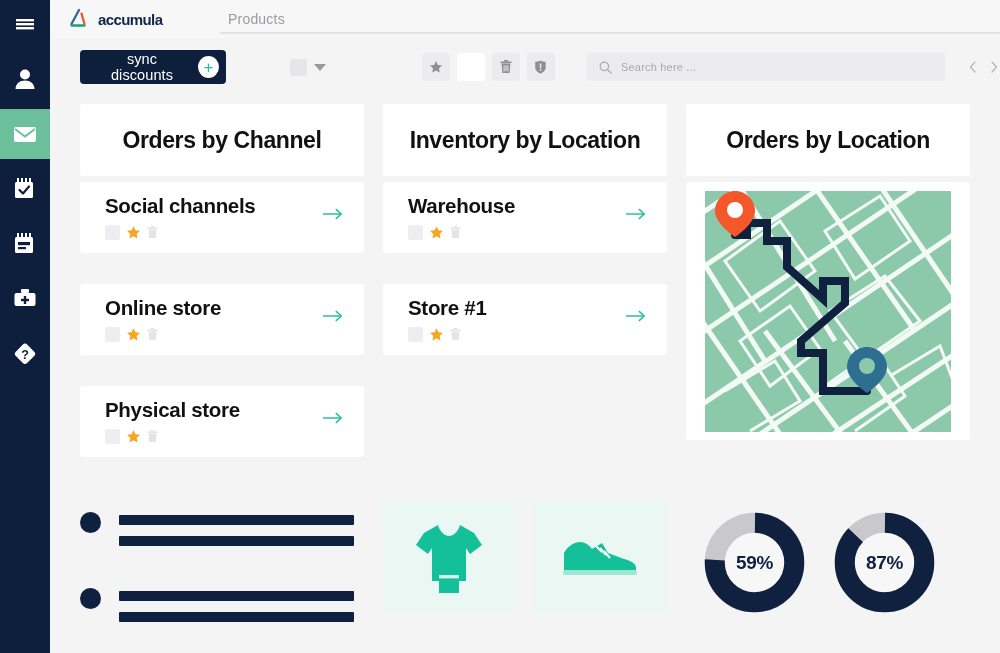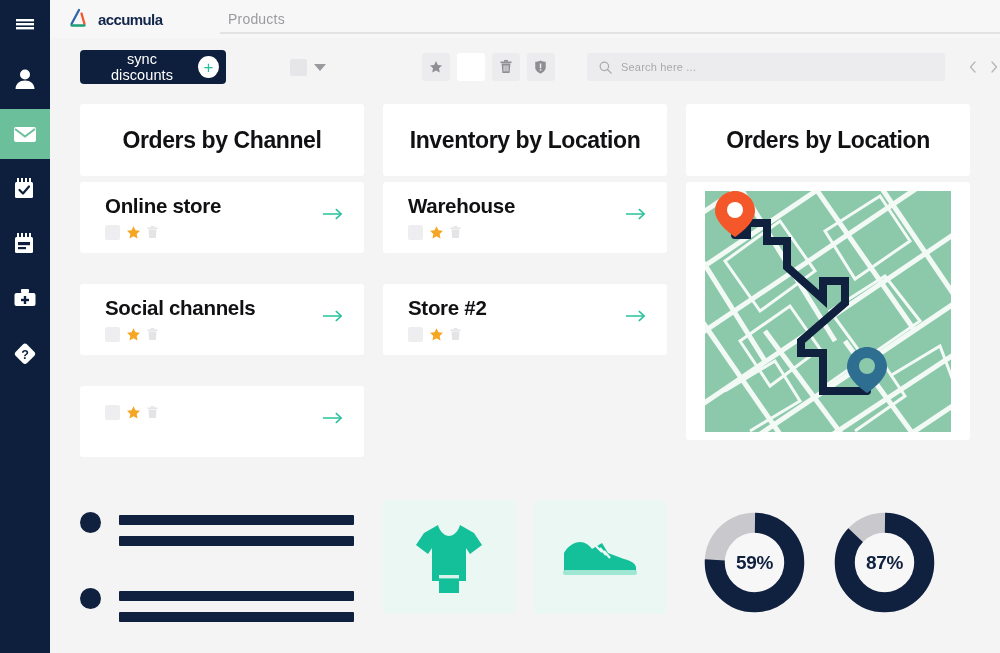--- a/index.html
+++ b/index.html
@@ -288,58 +288,59 @@
 
     <div class="board">
       <div class="cols">
 
         <section class="col">
           <div class="card-header">
             <h2>Orders by Channel</h2>
           </div>
 
           <div class="row-card">
+            <div class="row-title">Social channels</div>
+            <div class="row-icons">
+              <span class="mini-sq"></span>
+              <svg width="15" height="15" viewBox="0 0 16 16">
+                <path d="M8 1.2l2.1 4.4 4.8.6-3.5 3.3.9 4.8L8 12l-4.3 2.3.9-4.8L1.1 6.2l4.8-.6z" fill="#f5a623"></path>
+              </svg>
+              <svg width="11" height="13" viewBox="0 0 12 14">
+                <rect x="0.5" y="1.5" width="11" height="1.6" fill="#e4e4e7"></rect>
+                <rect x="4" y="0" width="4" height="1.6" fill="#e4e4e7"></rect>
+                <path d="M1.6 3.6h8.8l-.8 9.5H2.4z" fill="#e4e4e7"></path>
+              </svg>
+            </div>
+            <svg class="arrow-right" viewBox="0 0 24 14">
+              <line x1="1" y1="7" x2="21" y2="7" stroke="#23c099" stroke-width="1.6"></line>
+              <path d="M15.5 2 L21 7 L15.5 12" fill="none" stroke="#23c099" stroke-width="1.6" stroke-linecap="round" stroke-linejoin="round"></path>
+            </svg>
+          </div>
+
+          <div class="row-card">
             <div class="row-title">Online store</div>
             <div class="row-icons">
               <span class="mini-sq"></span>
               <svg width="15" height="15" viewBox="0 0 16 16">
                 <path d="M8 1.2l2.1 4.4 4.8.6-3.5 3.3.9 4.8L8 12l-4.3 2.3.9-4.8L1.1 6.2l4.8-.6z" fill="#f5a623"></path>
               </svg>
               <svg width="11" height="13" viewBox="0 0 12 14">
                 <rect x="0.5" y="1.5" width="11" height="1.6" fill="#e4e4e7"></rect>
                 <rect x="4" y="0" width="4" height="1.6" fill="#e4e4e7"></rect>
                 <path d="M1.6 3.6h8.8l-.8 9.5H2.4z" fill="#e4e4e7"></path>
               </svg>
             </div>
             <svg class="arrow-right" viewBox="0 0 24 14">
               <line x1="1" y1="7" x2="21" y2="7" stroke="#23c099" stroke-width="1.6"></line>
               <path d="M15.5 2 L21 7 L15.5 12" fill="none" stroke="#23c099" stroke-width="1.6" stroke-linecap="round" stroke-linejoin="round"></path>
             </svg>
           </div>
 
           <div class="row-card">
-            <div class="row-title">Social channels</div>
-            <div class="row-icons">
-              <span class="mini-sq"></span>
-              <svg width="15" height="15" viewBox="0 0 16 16">
-                <path d="M8 1.2l2.1 4.4 4.8.6-3.5 3.3.9 4.8L8 12l-4.3 2.3.9-4.8L1.1 6.2l4.8-.6z" fill="#f5a623"></path>
-              </svg>
-              <svg width="11" height="13" viewBox="0 0 12 14">
-                <rect x="0.5" y="1.5" width="11" height="1.6" fill="#e4e4e7"></rect>
-                <rect x="4" y="0" width="4" height="1.6" fill="#e4e4e7"></rect>
-                <path d="M1.6 3.6h8.8l-.8 9.5H2.4z" fill="#e4e4e7"></path>
-              </svg>
-            </div>
-            <svg class="arrow-right" viewBox="0 0 24 14">
-              <line x1="1" y1="7" x2="21" y2="7" stroke="#23c099" stroke-width="1.6"></line>
-              <path d="M15.5 2 L21 7 L15.5 12" fill="none" stroke="#23c099" stroke-width="1.6" stroke-linecap="round" stroke-linejoin="round"></path>
-            </svg>
-          </div>
-
-          <div class="row-card">
+            <div class="row-title">Physical store</div>
             <div class="row-icons">
               <span class="mini-sq"></span>
               <svg width="15" height="15" viewBox="0 0 16 16">
                 <path d="M8 1.2l2.1 4.4 4.8.6-3.5 3.3.9 4.8L8 12l-4.3 2.3.9-4.8L1.1 6.2l4.8-.6z" fill="#f5a623"></path>
               </svg>
               <svg width="11" height="13" viewBox="0 0 12 14">
                 <rect x="0.5" y="1.5" width="11" height="1.6" fill="#e4e4e7"></rect>
                 <rect x="4" y="0" width="4" height="1.6" fill="#e4e4e7"></rect>
                 <path d="M1.6 3.6h8.8l-.8 9.5H2.4z" fill="#e4e4e7"></path>
               </svg>
@@ -369,21 +370,21 @@
                 <path d="M1.6 3.6h8.8l-.8 9.5H2.4z" fill="#e4e4e7"></path>
               </svg>
             </div>
             <svg class="arrow-right" viewBox="0 0 24 14">
               <line x1="1" y1="7" x2="21" y2="7" stroke="#23c099" stroke-width="1.6"></line>
               <path d="M15.5 2 L21 7 L15.5 12" fill="none" stroke="#23c099" stroke-width="1.6" stroke-linecap="round" stroke-linejoin="round"></path>
             </svg>
           </div>
 
           <div class="row-card">
-            <div class="row-title">Store #2</div>
+            <div class="row-title">Store #1</div>
             <div class="row-icons">
               <span class="mini-sq"></span>
               <svg width="15" height="15" viewBox="0 0 16 16">
                 <path d="M8 1.2l2.1 4.4 4.8.6-3.5 3.3.9 4.8L8 12l-4.3 2.3.9-4.8L1.1 6.2l4.8-.6z" fill="#f5a623"></path>
               </svg>
               <svg width="11" height="13" viewBox="0 0 12 14">
                 <rect x="0.5" y="1.5" width="11" height="1.6" fill="#e4e4e7"></rect>
                 <rect x="4" y="0" width="4" height="1.6" fill="#e4e4e7"></rect>
                 <path d="M1.6 3.6h8.8l-.8 9.5H2.4z" fill="#e4e4e7"></path>
               </svg>

